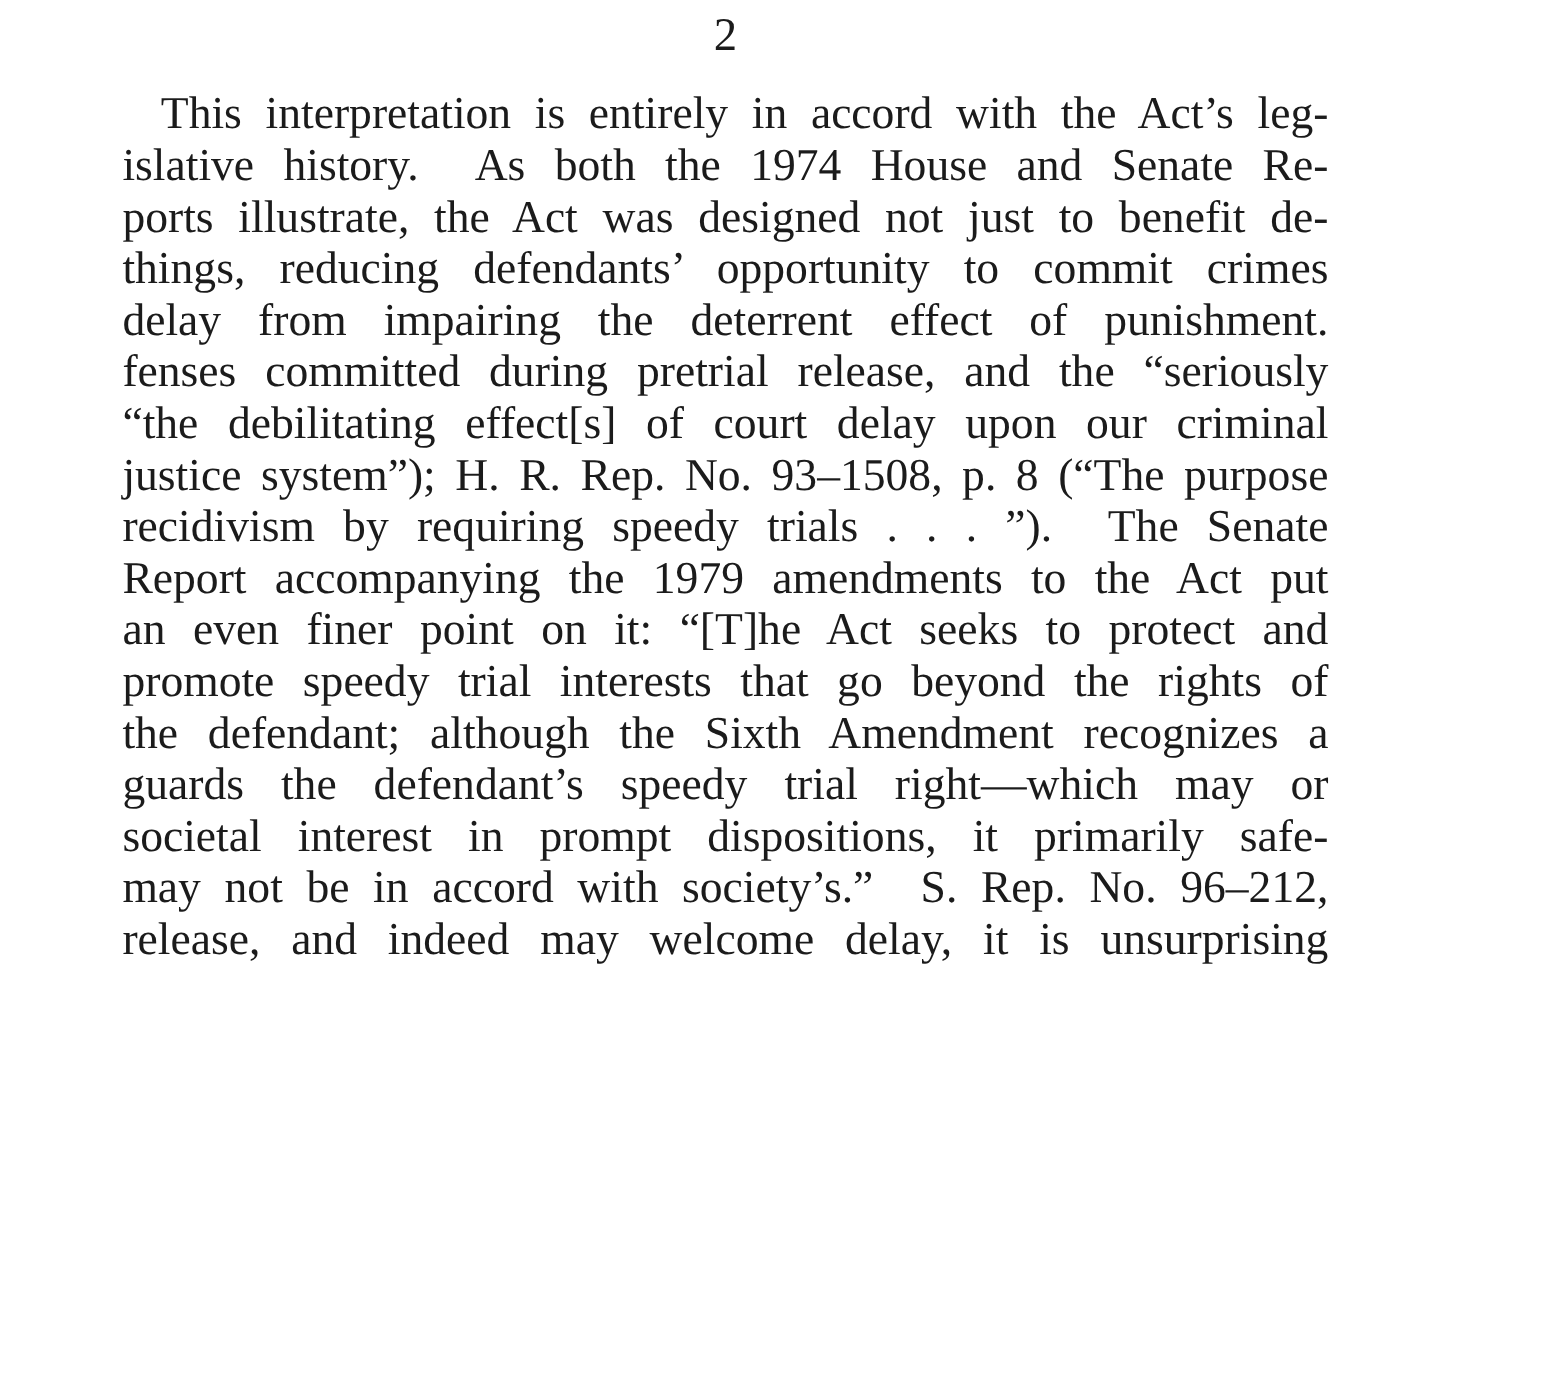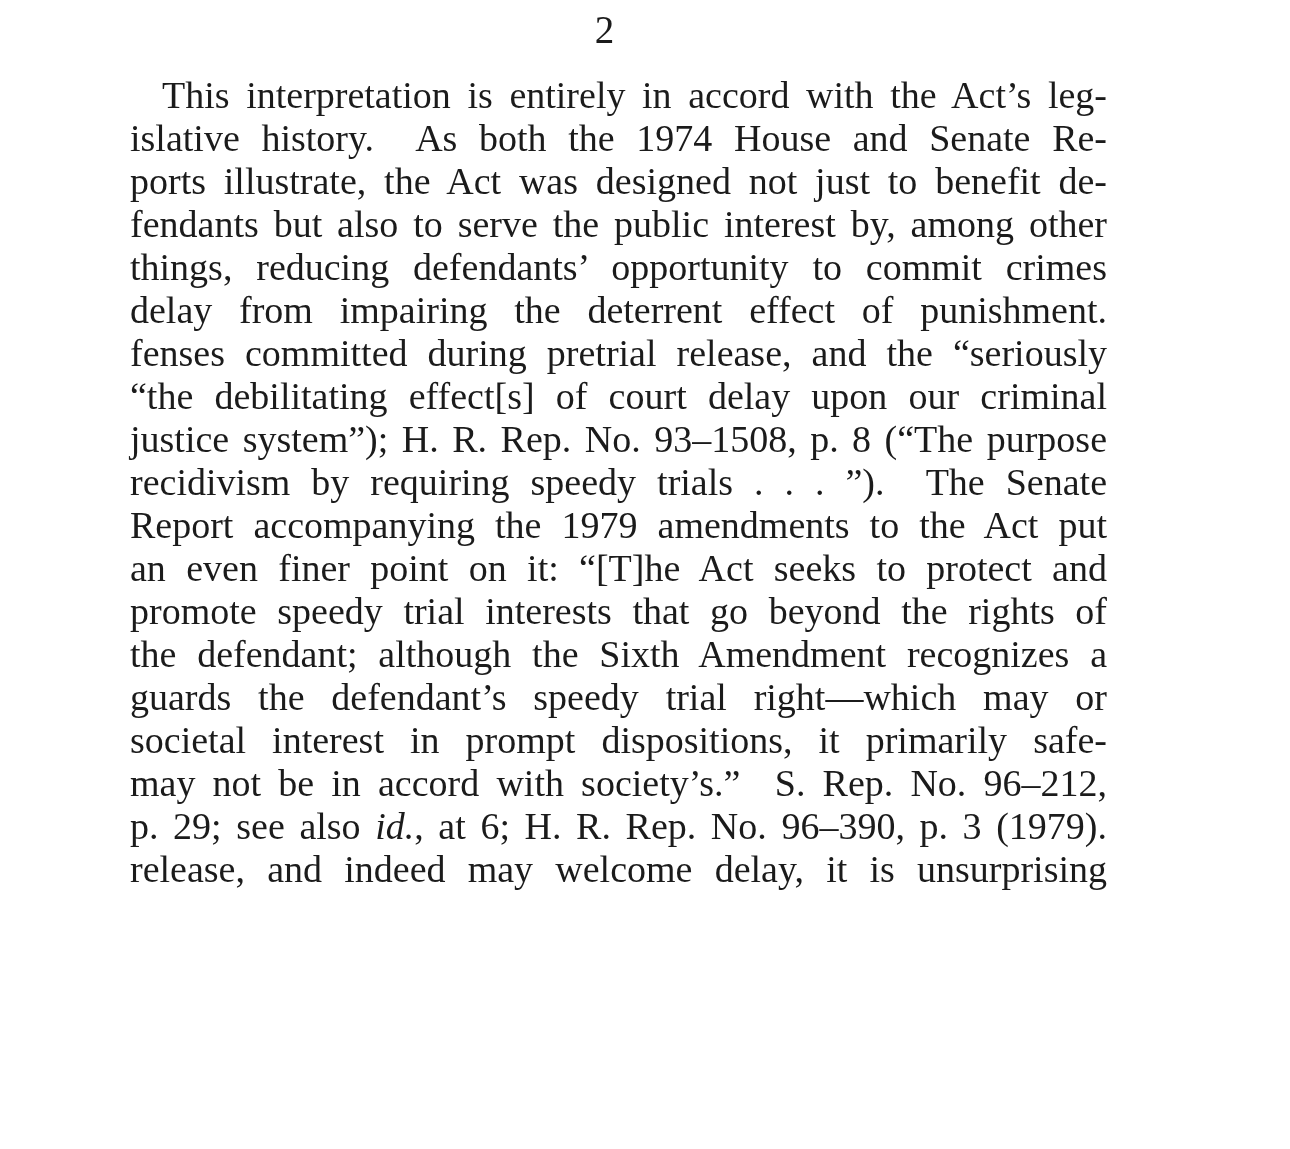--- a/index.html
+++ b/index.html
@@ -32,48 +32,45 @@
     width: 1005px;
     font-size: 38px;
     line-height: 43px;
   }
   .line {
     text-align: justify;
     text-align-last: justify;
     text-justify: inter-word;
     white-space: normal;
     height: 43px;
-    margin-left: 28px;
   }
   .line.indent {
     text-indent: 32px;
   }
   .italic {
     font-style: italic;
   }
 </style>
 </head>
 <body style="background: rgb(255, 255, 255);">
 
 <div class="page" style="--ink: #1b1b1b;">
   <div class="pagenum">2</div>
   <div class="body-text">
       <div class="line indent"><span>This interpretation is entirely in accord with the Act’s leg-</span></div>
       <div class="line"><span>islative history.&nbsp; As both the 1974 House and Senate Re-</span></div>
       <div class="line"><span>ports illustrate, the Act was designed not just to benefit de-</span></div>
-      <div class="line"><span>fendants but also to serve the public interest by, among other</span></div>
       <div class="line"><span>things, reducing defendants’ opportunity to commit crimes</span></div>
       <div class="line"><span>delay from impairing the deterrent effect of punishment.</span></div>
       <div class="line"><span>fenses committed during pretrial release, and the “seriously</span></div>
       <div class="line"><span>“the debilitating effect[s] of court delay upon our criminal</span></div>
       <div class="line"><span>justice system”); H. R. Rep. No. 93–1508, p. 8 (“The purpose</span></div>
       <div class="line"><span>recidivism by requiring speedy trials . . . ”).&nbsp; The Senate</span></div>
       <div class="line"><span>Report accompanying the 1979 amendments to the Act put</span></div>
       <div class="line"><span>an even finer point on it: “[T]he Act seeks to protect and</span></div>
       <div class="line"><span>promote speedy trial interests that go beyond the rights of</span></div>
       <div class="line"><span>the defendant; although the Sixth Amendment recognizes a</span></div>
       <div class="line"><span>guards the defendant’s speedy trial right—which may or</span></div>
       <div class="line"><span>societal interest in prompt dispositions, it primarily safe-</span></div>
       <div class="line"><span>may not be in accord with society’s.”&nbsp; S. Rep. No. 96–212,</span></div>
-      <div class="line"><span>p. 29; see also </span><span class="italic">id.</span><span>, at 6; H. R. Rep. No. 96–390, p. 3 (1979).</span></div>
       <div class="line"><span>release, and indeed may welcome delay, it is unsurprising</span></div>
     </div>
 </div>
 
 </body></html>

